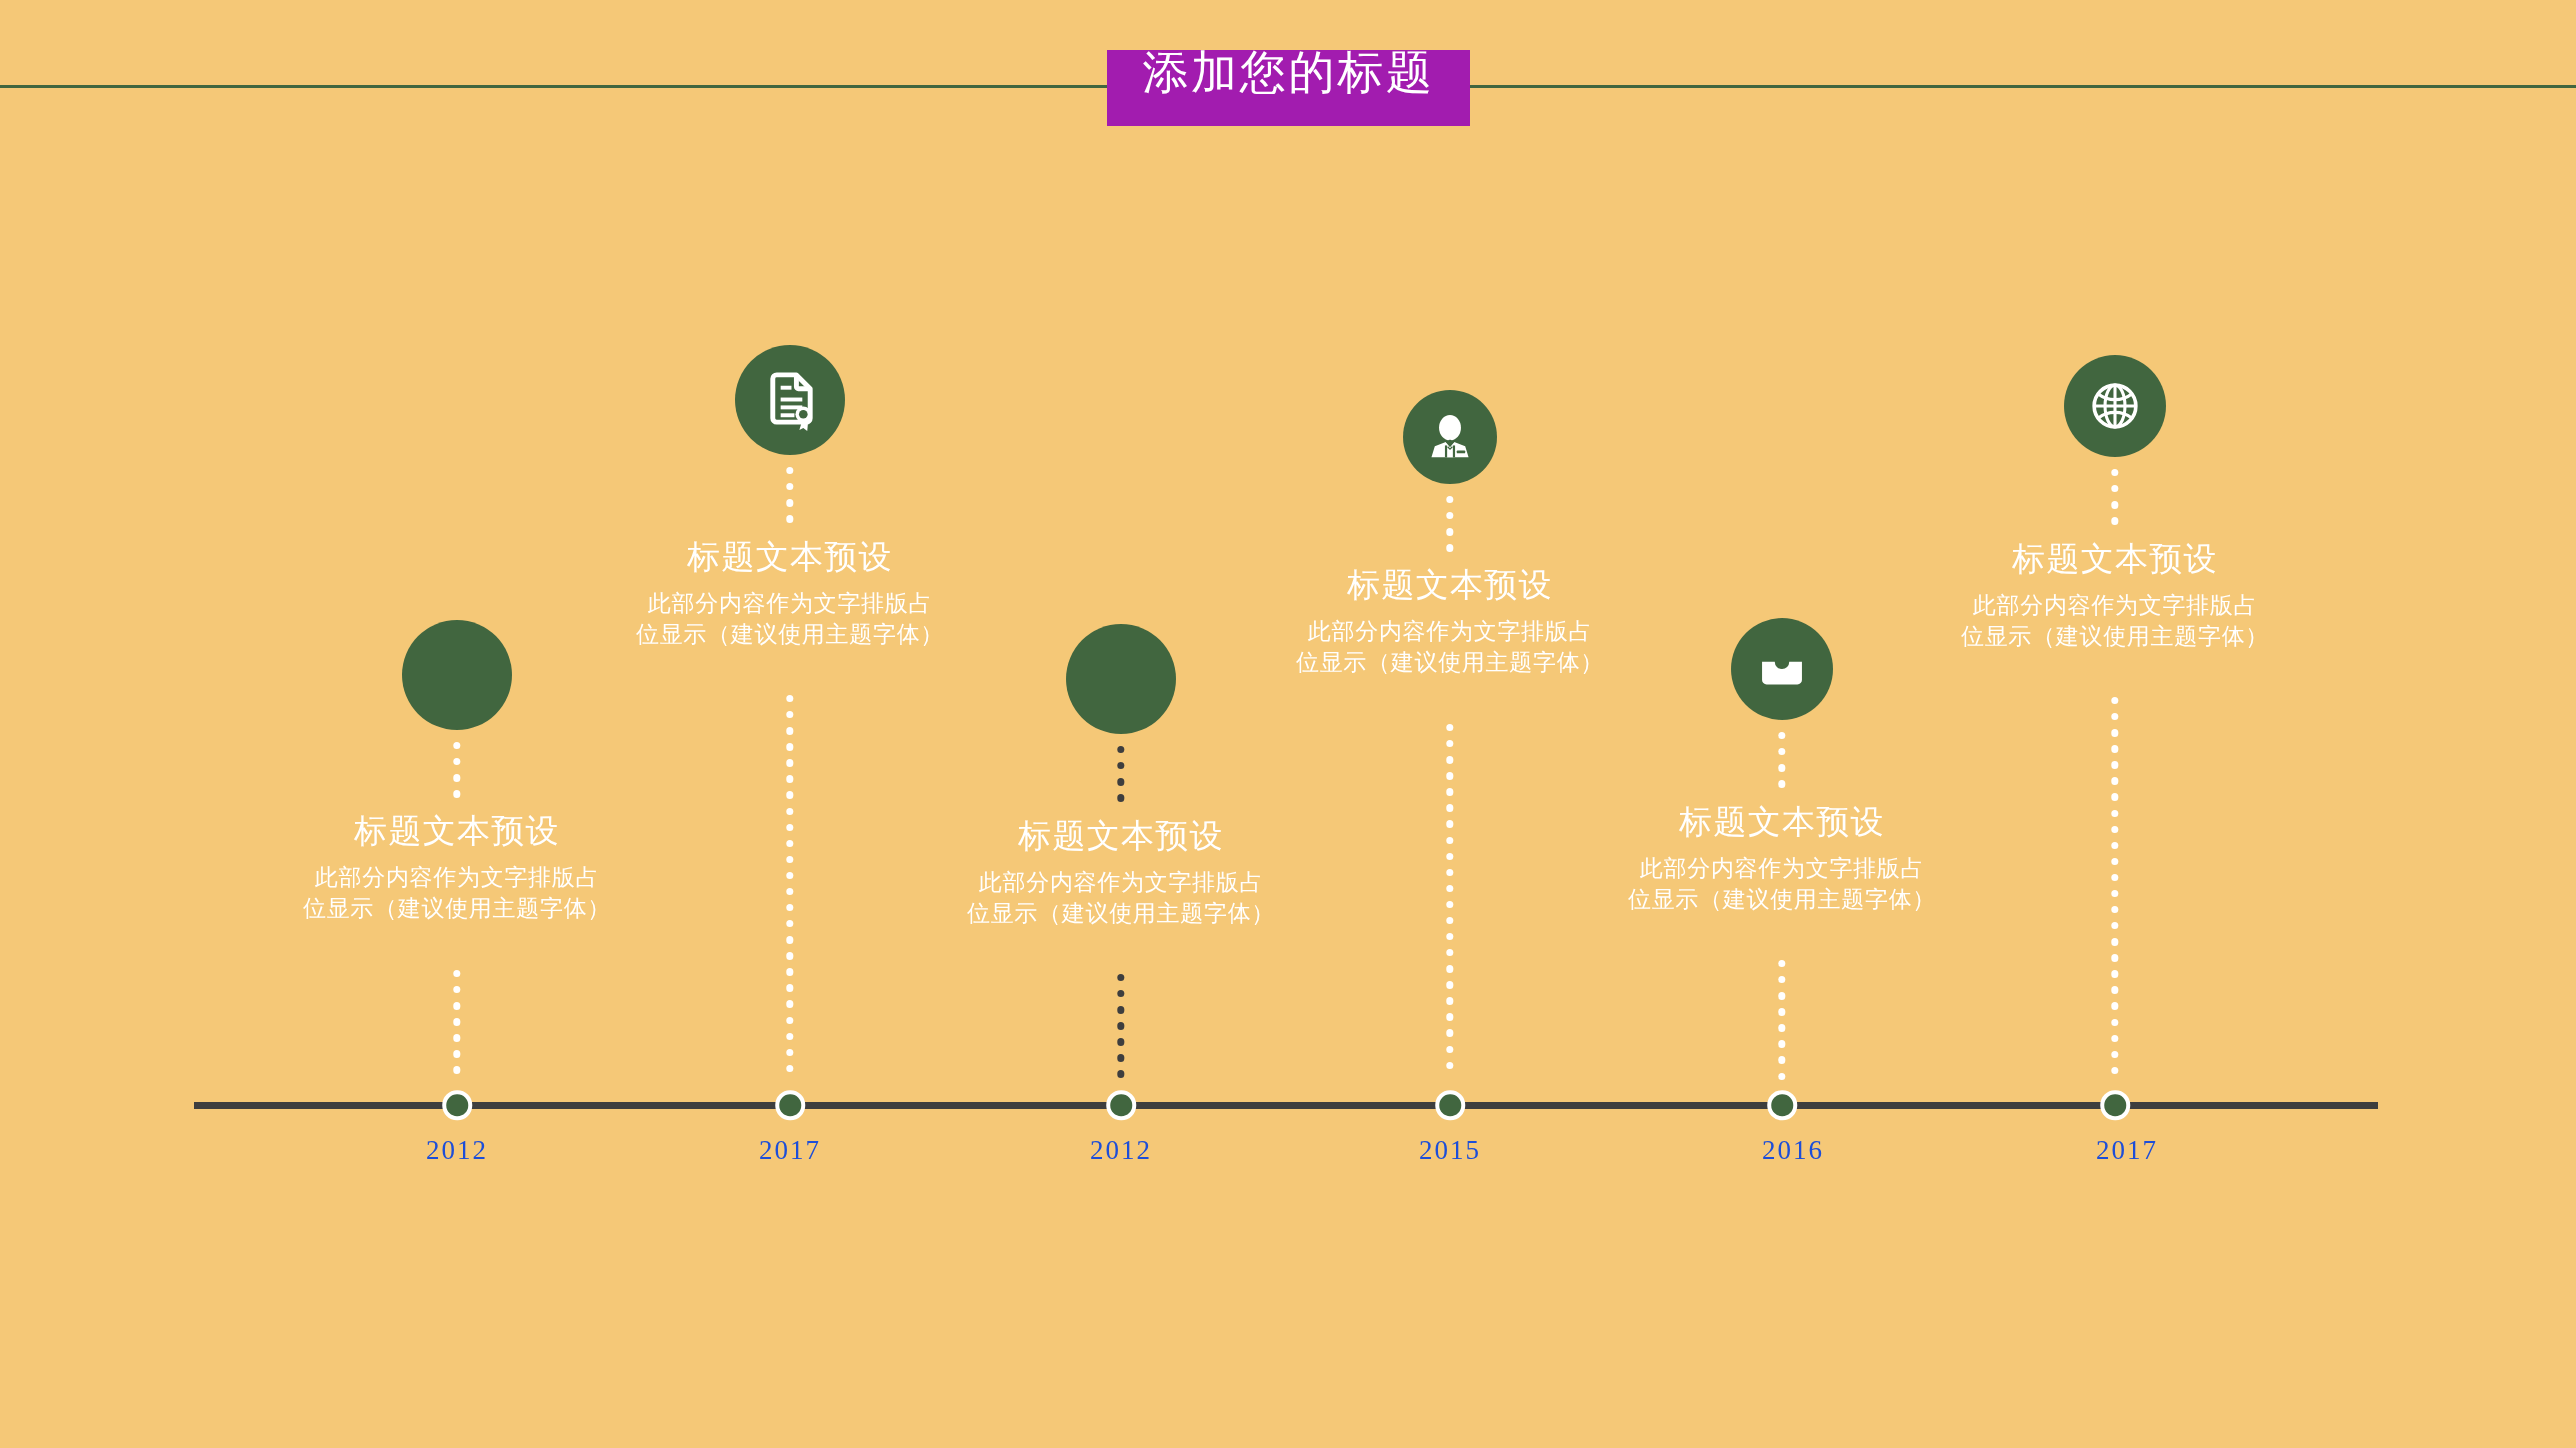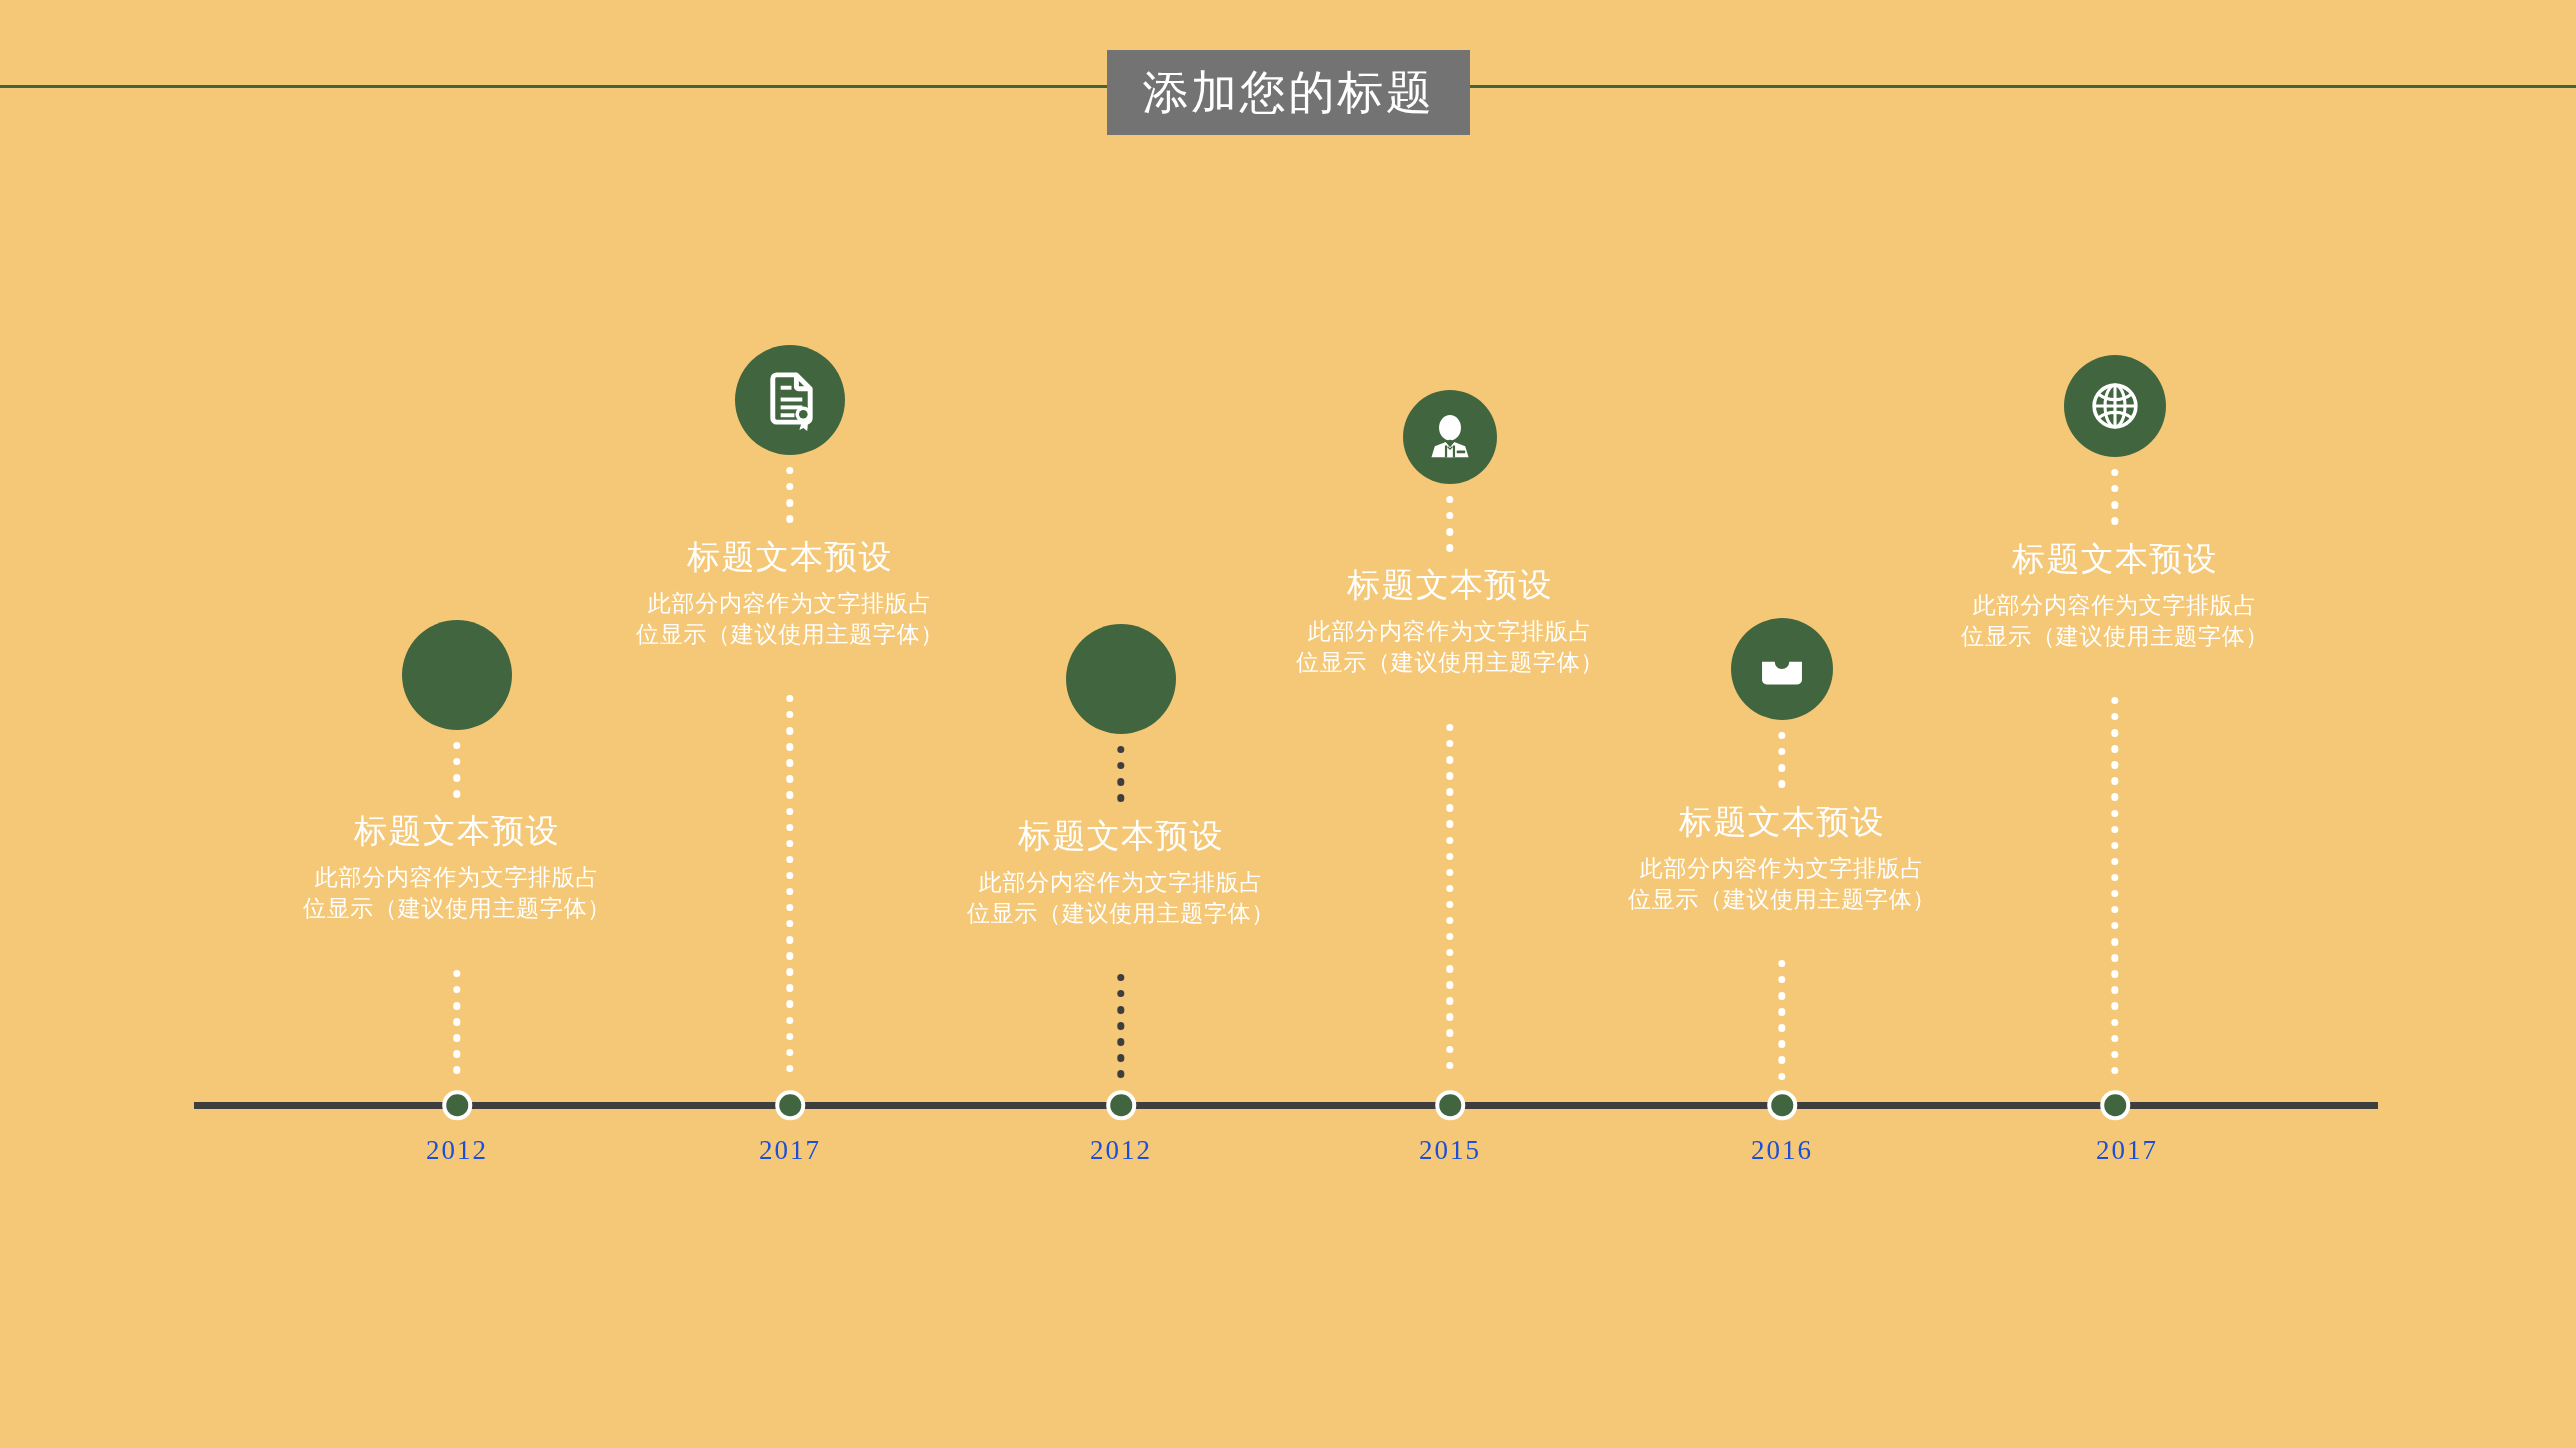--- a/index.html
+++ b/index.html
@@ -8,22 +8,22 @@
     background:#f5c877;
     font-family:"Liberation Serif","DejaVu Serif",serif;
     position:relative;
   }
   
   .header-rule{
     position:absolute; left:0; top:85px; width:2576px; height:3.4px;
     background:#41663f;
   }
   .title-box{
-    position:absolute; left:1107px; top:50px; width:363px; height:85px;
-    background:#737373; display:flex; align-items:center; justify-content:center;
+    position:absolute; left:1107px; top:50px; width:363px; height:76px;
+    background:#a21caf; display:flex; align-items:flex-start; justify-content:center;
     z-index:3;
   }
   .title-box .title-text{
     color:#ffffff; font-size:46px; letter-spacing:2.7px; line-height:1;
     font-family:"Liberation Serif","DejaVu Serif",serif; font-weight:400;
   }
   
   .axis{
     position:absolute; left:194px; top:1102px; width:2184px; height:7.4px;
     background:#3e3e3e;
@@ -257,21 +257,21 @@
         <i></i>
         <i></i>
         <i></i>
         <i></i>
         <i></i>
         <i></i>
         <i></i>
         <i></i>
       </div>
       <div class="node" style="left: 0px;"></div>
-      <div class="year" style="left: 0px;">2016</div>
+      <div class="year" style="left: 11px;">2016</div>
     </div>
     <div class="milestone" style="left: 2115px;">
       <div class="bubble" style="width: 102px; height: 102px; left: 0px; top: 355px;">
         <svg width="58" height="58" viewBox="0 0 64 64" fill="none">
       <circle cx="32" cy="32" r="23" stroke="#fff" stroke-width="4"></circle>
       <ellipse cx="32" cy="32" rx="11" ry="23" stroke="#fff" stroke-width="3.4"></ellipse>
       <line x1="32" y1="9" x2="32" y2="55" stroke="#fff" stroke-width="3.4"></line>
       <line x1="9" y1="32" x2="55" y2="32" stroke="#fff" stroke-width="3.4"></line>
       <path d="M14 19c5 4 11 6 18 6s13-2 18-6" stroke="#fff" stroke-width="3.4" fill="none"></path>
       <path d="M14 45c5-4 11-6 18-6s13 2 18 6" stroke="#fff" stroke-width="3.4" fill="none"></path>

